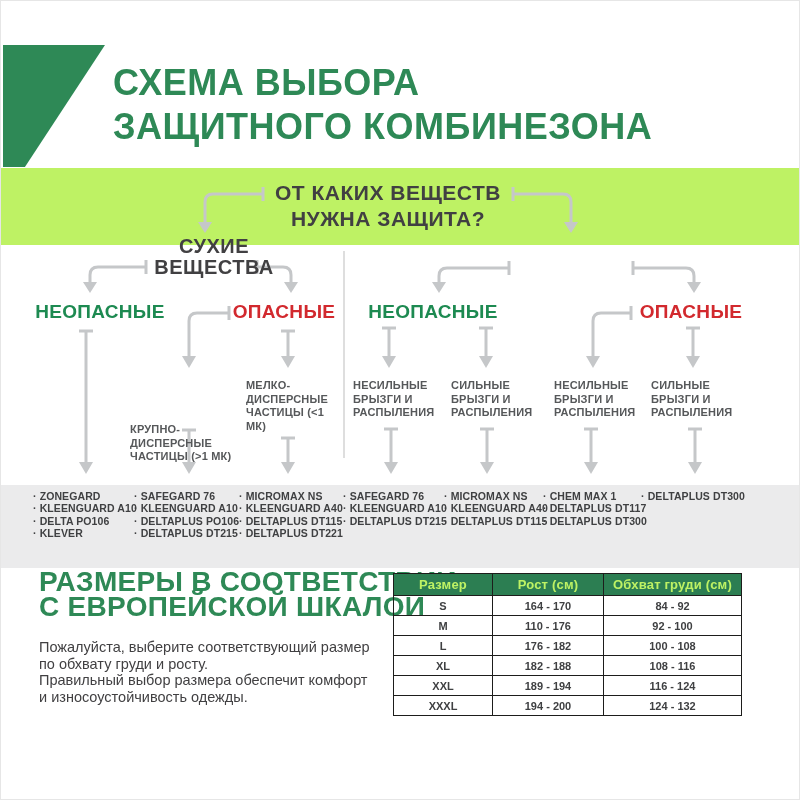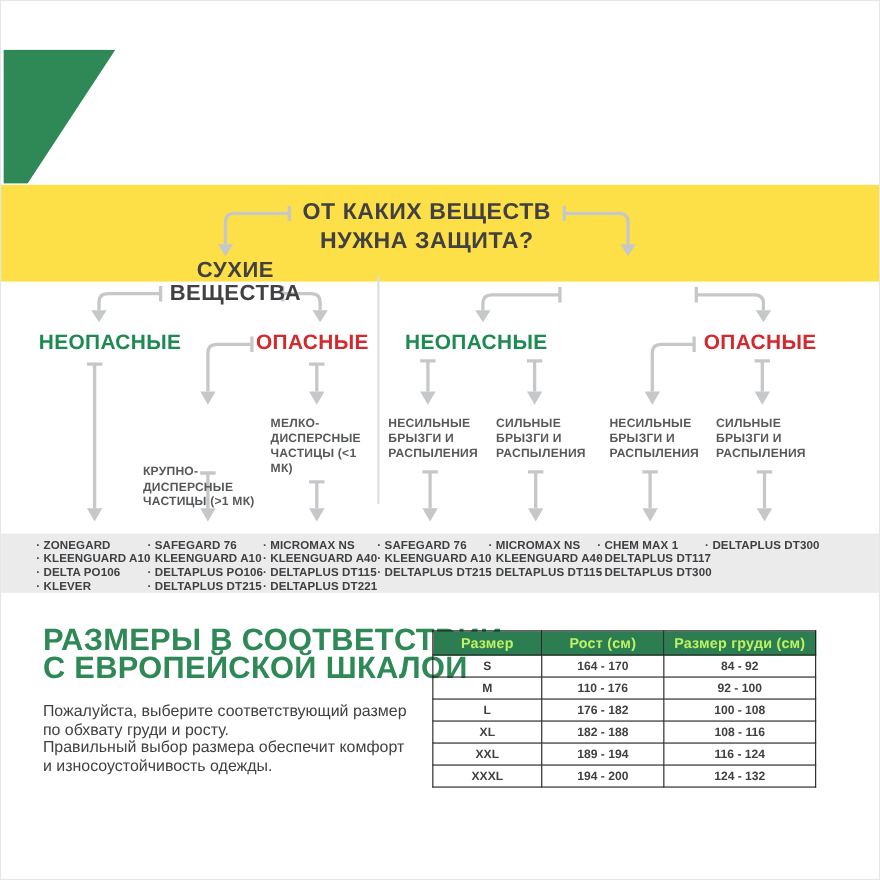--- a/index.html
+++ b/index.html
@@ -13,21 +13,21 @@
   .corner {
     left:2px; top:44px; width:102px; height:122px; background:#2e8956;
     clip-path:polygon(0 0, 100% 0, 21.5% 100%, 0 100%);
   }
   .title {
     left:112px; top:60px; width:640px;
     font-size:36px; line-height:44px; font-weight:bold; color:#2e8956;
     letter-spacing:0.5px; white-space:pre-line;
   }
 
-  .banner { left:0; top:167px; width:800px; height:88px; background:#fde047; }
+  .banner { left:0; top:167px; width:800px; height:77px; background:#bef264; }
   .banner-text {
     position:absolute; left:187px; top:12px; width:400px; text-align:center;
     font-weight:bold; font-size:21px; line-height:26px; color:#414042;
     letter-spacing:0.5px; white-space:pre-line;
   }
 
   .node { position:absolute; font-weight:bold; color:#414042; text-align:center; white-space:pre-line; }
   .root { font-size:20px; line-height:21px; letter-spacing:0.5px; width:180px; top:235px; }
   #dry-root  { left:123px; }
   #aero-root { left:480px; }
@@ -40,21 +40,21 @@
   #aero-hazard { left:615px; }
 
   .branch-label {
     position:absolute; top:378px; font-size:11px; line-height:13.5px;
     font-weight:bold; color:#56585a; white-space:pre-line; letter-spacing:0.2px;
   }
   #bl-0 { left:129px;margin-top:44px; } #bl-1 { left:245px; }
   #bl-2 { left:352px; } #bl-3 { left:450px; }
   #bl-4 { left:553px; } #bl-5 { left:650px; }
 
-  .product-band { left:0; top:484px; width:800px; height:54px; background:#ebebec; }
+  .product-band { left:0; top:484px; width:800px; height:83px; background:#ebebec; }
   .p-col { position:absolute; top:5px; font-size:10.5px; line-height:12.4px; font-weight:bold; color:#3f4042; letter-spacing:0.1px; }
   #pc-0 { left:32px; }  #pc-1 { left:133px; } #pc-2 { left:238px; }
   #pc-3 { left:342px; } #pc-4 { left:443px; } #pc-5 { left:542px; }
   #pc-6 { left:640px; }
   .p-item::before { content:"· "; }
 
   .sizes-heading {
     left:38px; top:568px; font-size:28px; line-height:25px; font-weight:bold;
     color:#2e8956; letter-spacing:0.3px; white-space:pre-line;
   }
@@ -76,20 +76,22 @@
 
   svg.connectors { left:0; top:0; pointer-events:none; }
 </style>
 </head>
 <body>
 
 <div class="page">
 
   <div class="abs corner"></div>
 
+  <div class="abs title">СХЕМА ВЫБОРА
+ЗАЩИТНОГО КОМБИНЕЗОНА</div>
 
   <div class="abs banner">
     <div class="banner-text">ОТ КАКИХ ВЕЩЕСТВ
 НУЖНА ЗАЩИТА?</div>
   </div>
 
   <svg class="abs connectors" width="800" height="800" viewBox="0 0 800 800">
     <g stroke="#c5c7c9" stroke-width="3" fill="none">
 
       <path d="M262 186 V200 M262 193 H212 Q204 193 204 201 V221"></path>
@@ -212,21 +214,21 @@
   <div class="abs sizes-note">Пожалуйста, выберите соответствующий размер
 по обхвату груди и росту.
 Правильный выбор размера обеспечит комфорт
 и износоустойчивость одежды.</div>
 
   <table class="size-table">
     <thead>
       <tr>
         <th class="col-size">Размер</th>
         <th class="col-height">Рост (см)</th>
-        <th class="col-chest">Размер груди (см)</th>
+        <th class="col-chest">Обхват груди (см)</th>
       </tr>
     </thead>
     <tbody>
       <tr>
         <td>S</td>
         <td>164 - 170</td>
         <td>84 - 92</td>
       </tr>
       <tr>
         <td>M</td>

